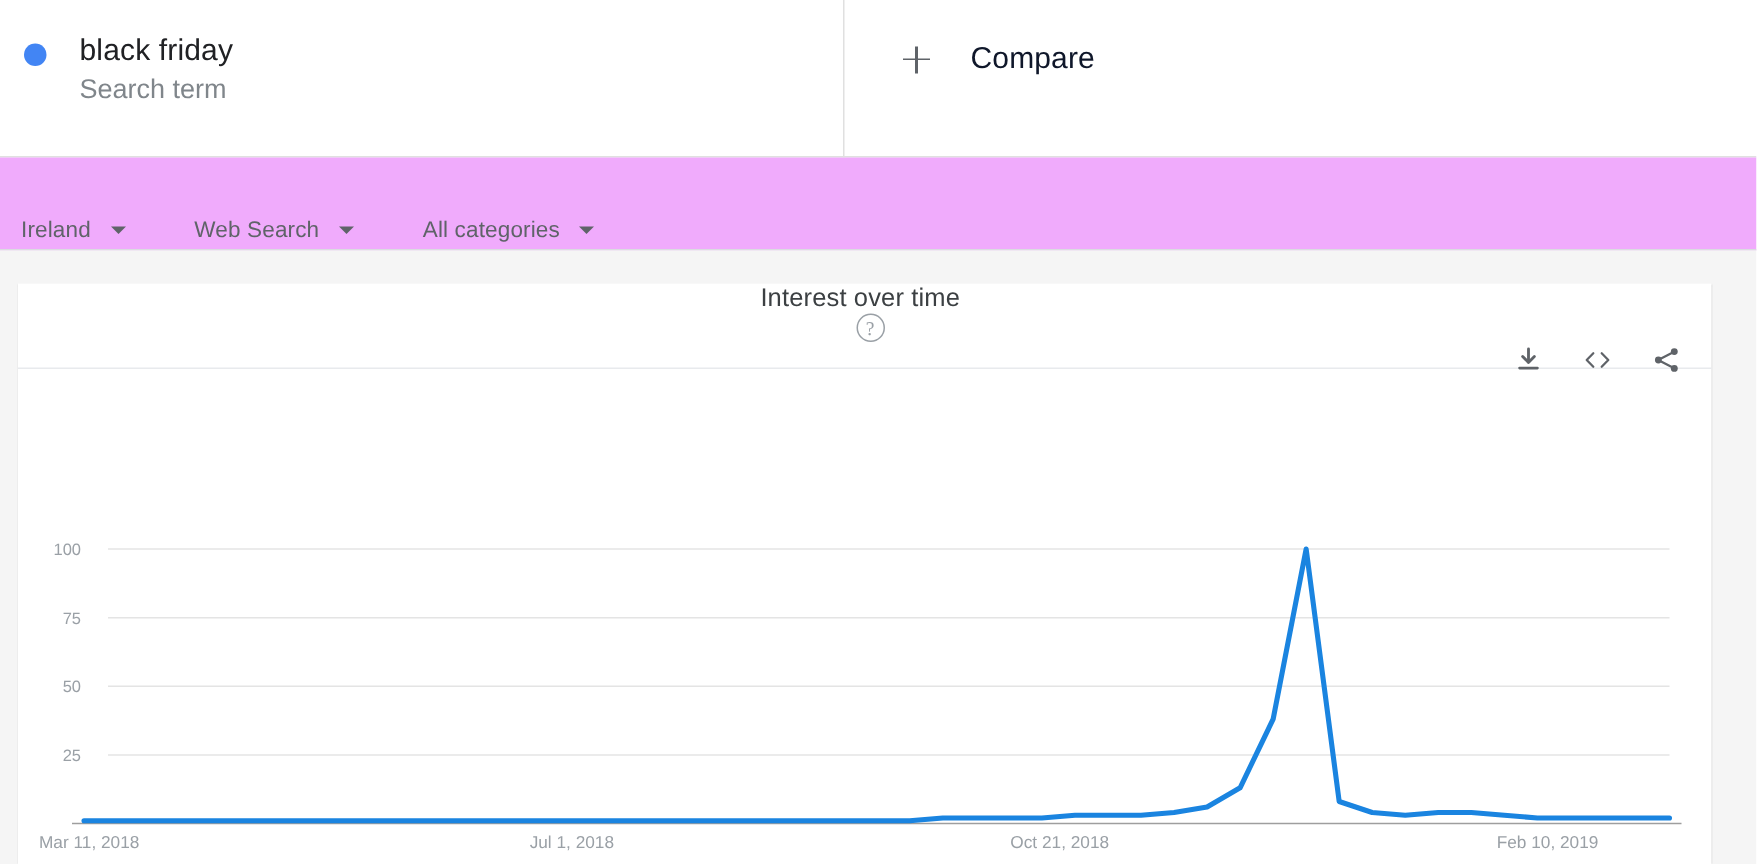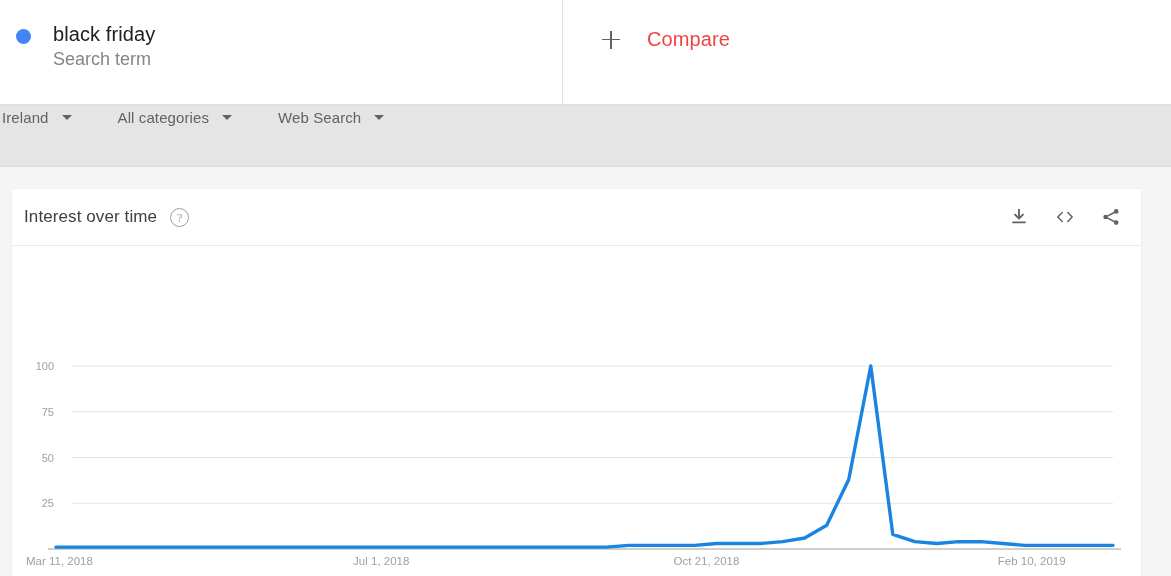--- a/index.html
+++ b/index.html
@@ -80,32 +80,32 @@
   }
   .plus-icon::before, .plus-icon::after {
     content: "";
     position: absolute;
     background: #5f6368;
   }
   .plus-icon::before { left: 9px; top: 1px; width: 1.6px; height: 18px; }
   .plus-icon::after  { top: 9px; left: 1px; height: 1.6px; width: 18px; }
   .compare-label {
     font-size: 20px;
-    color: #ef4444;
+    color: #0f172a;
     letter-spacing: 0.1px;
   }
 
   
   .filter-bar {
     height: 62px;
     display: flex;
-    align-items: flex-start;
-    background: #e5e5e5;
+    align-items: flex-end;
+    background: #f0abfc;
     border-bottom: 1px solid #dadce0;
-    padding-left: 0;
+    padding-left: 12px;
   }
   .filter {
     display: flex;
     align-items: center;
     cursor: pointer;
     margin-right: 42px;
     background: none;
     border: none;
     font-family: inherit;
     padding: 4px 2px;
@@ -136,20 +136,21 @@
     height: 387px;
     box-shadow: 0 1px 1px rgba(0,0,0,0.06), 0 0 1px rgba(0,0,0,0.10);
     position: relative;
   }
   .card-head {
     height: 57px;
     display: flex;
     align-items: center;
     padding: 0 18px 0 12px;
     border-bottom: 1px solid #e8eaed;
+    flex-direction: column;
   }
   .card-title {
     font-size: 17px;
     color: #3c4043;
     font-weight: 400;
     letter-spacing: 0.1px;
   }
   .help-icon {
     width: 19px;
     height: 19px;
@@ -216,25 +217,25 @@
     </button>
   </div>
 </div>
 
 <div class="filter-bar">
   <button class="filter">
     <span class="filter-label">Ireland</span>
     <span class="caret"></span>
   </button>
   <button class="filter">
-    <span class="filter-label">All categories</span>
+    <span class="filter-label">Web Search</span>
     <span class="caret"></span>
   </button>
   <button class="filter">
-    <span class="filter-label">Web Search</span>
+    <span class="filter-label">All categories</span>
     <span class="caret"></span>
   </button>
 </div>
 
 <div class="page-body">
   <div class="card">
 
     <div class="card-head">
       <span class="card-title">Interest over time</span>
       <span class="help-icon">?</span>

